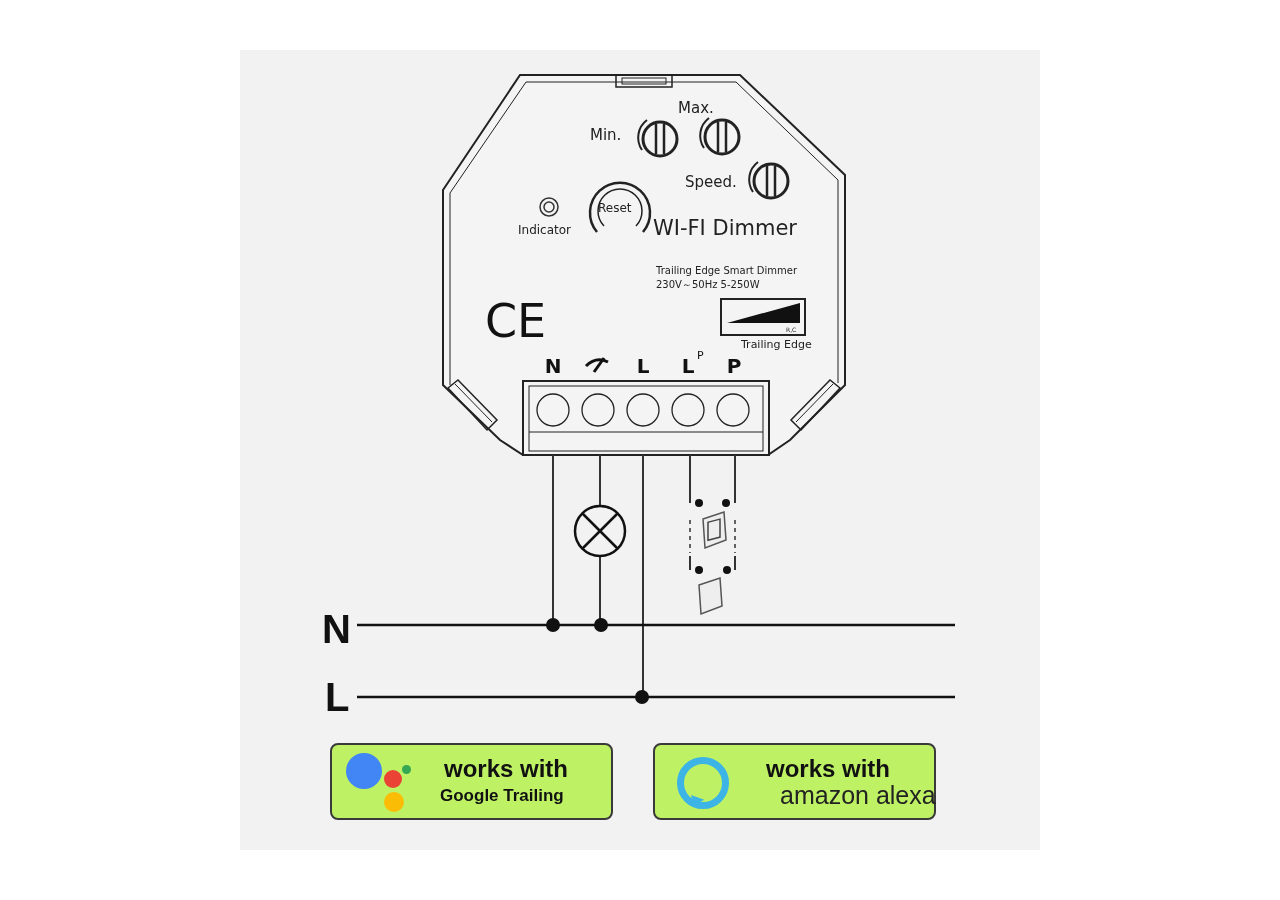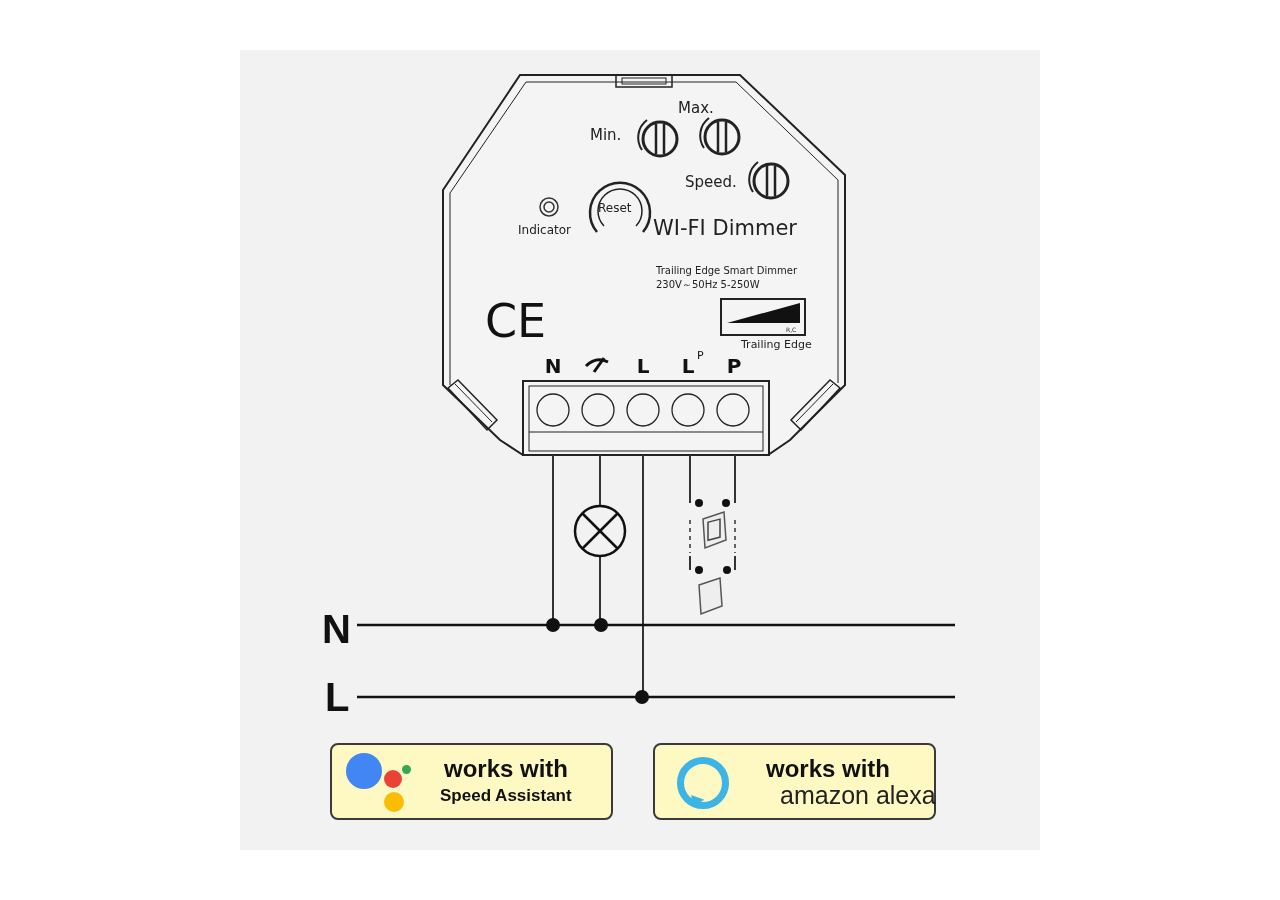--- a/index.html
+++ b/index.html
@@ -1,20 +1,20 @@
 <!DOCTYPE html>
 <html><head>
 <meta charset="utf-8">
 <style>
   html, body { margin: 0; padding: 0; background: #ffffff; }
   body { width: 1280px; height: 900px; position: relative; overflow: hidden; font-family: "DejaVu Sans", sans-serif; }
   .panel { position: absolute; left: 240px; top: 50px; width: 800px; height: 800px; background: #f2f2f2; }
   svg.diagram { position: absolute; left: 0; top: 0; width: 1280px; height: 900px; }
   .lbl { font-family: "DejaVu Sans", sans-serif; fill: #222; }
-  .badge { position: absolute; box-sizing: border-box; border: 2px solid #3a3a3a; border-radius: 8px; background: #fef9c3; }
+  .badge { position: absolute; box-sizing: border-box; border: 2px solid #3a3a3a; border-radius: 8px; background: #bef264; }
   .badge-google { left: 330px; top: 743px; width: 283px; height: 77px; }
   .badge-alexa { left: 653px; top: 743px; width: 283px; height: 77px; }
   .g-dot { position: absolute; border-radius: 50%; }
   .badge-text1 { position: absolute; font-family: "Liberation Sans", sans-serif; font-weight: bold; color: #111; white-space: nowrap; }
   .badge-text2 { position: absolute; font-family: "Liberation Sans", sans-serif; color: #222; white-space: nowrap; }
   .alexa-ring { position: absolute; left: 22px; top: 12px; width: 38px; height: 38px; border: 7px solid #3cb4e5; border-radius: 50%; }
   .alexa-tail { position: absolute; left: 34px; top: 52px; width: 0; height: 0; border-left: 6px solid transparent; border-right: 8px solid transparent; border-top: 10px solid #3cb4e5; transform: rotate(20deg); }
 </style>
 </head>
 <body>
@@ -152,21 +152,21 @@
   <text x="322" y="643" font-size="40" font-weight="bold" font-family="Liberation Sans, sans-serif" fill="#111">N</text>
   <text x="325" y="711" font-size="40" font-weight="bold" font-family="Liberation Sans, sans-serif" fill="#111">L</text>
 </svg>
 
 <div class="badge badge-google">
   <span class="g-dot" style="left:14px;top:8px;width:36px;height:36px;background:#4285f4;"></span>
   <span class="g-dot" style="left:52px;top:25px;width:18px;height:18px;background:#ea4335;"></span>
   <span class="g-dot" style="left:70px;top:20px;width:9px;height:9px;background:#34a853;"></span>
   <span class="g-dot" style="left:52px;top:47px;width:20px;height:20px;background:#fbbc05;"></span>
   <span class="badge-text1" style="left:112px;top:10px;font-size:24px;">works with</span>
-  <span class="badge-text1" style="left:108px;top:41px;font-size:17px;">Speed Assistant</span>
+  <span class="badge-text1" style="left:108px;top:41px;font-size:17px;">Google Trailing</span>
 </div>
 
 <div class="badge badge-alexa">
   <span class="alexa-ring"></span>
   <span class="alexa-tail"></span>
   <span class="badge-text1" style="left:111px;top:10px;font-size:24px;">works with</span>
   <span class="badge-text2" style="left:95px;top:36px;font-size:25px;margin-left:30px;">amazon alexa</span>
 </div>
 
 </body></html>

